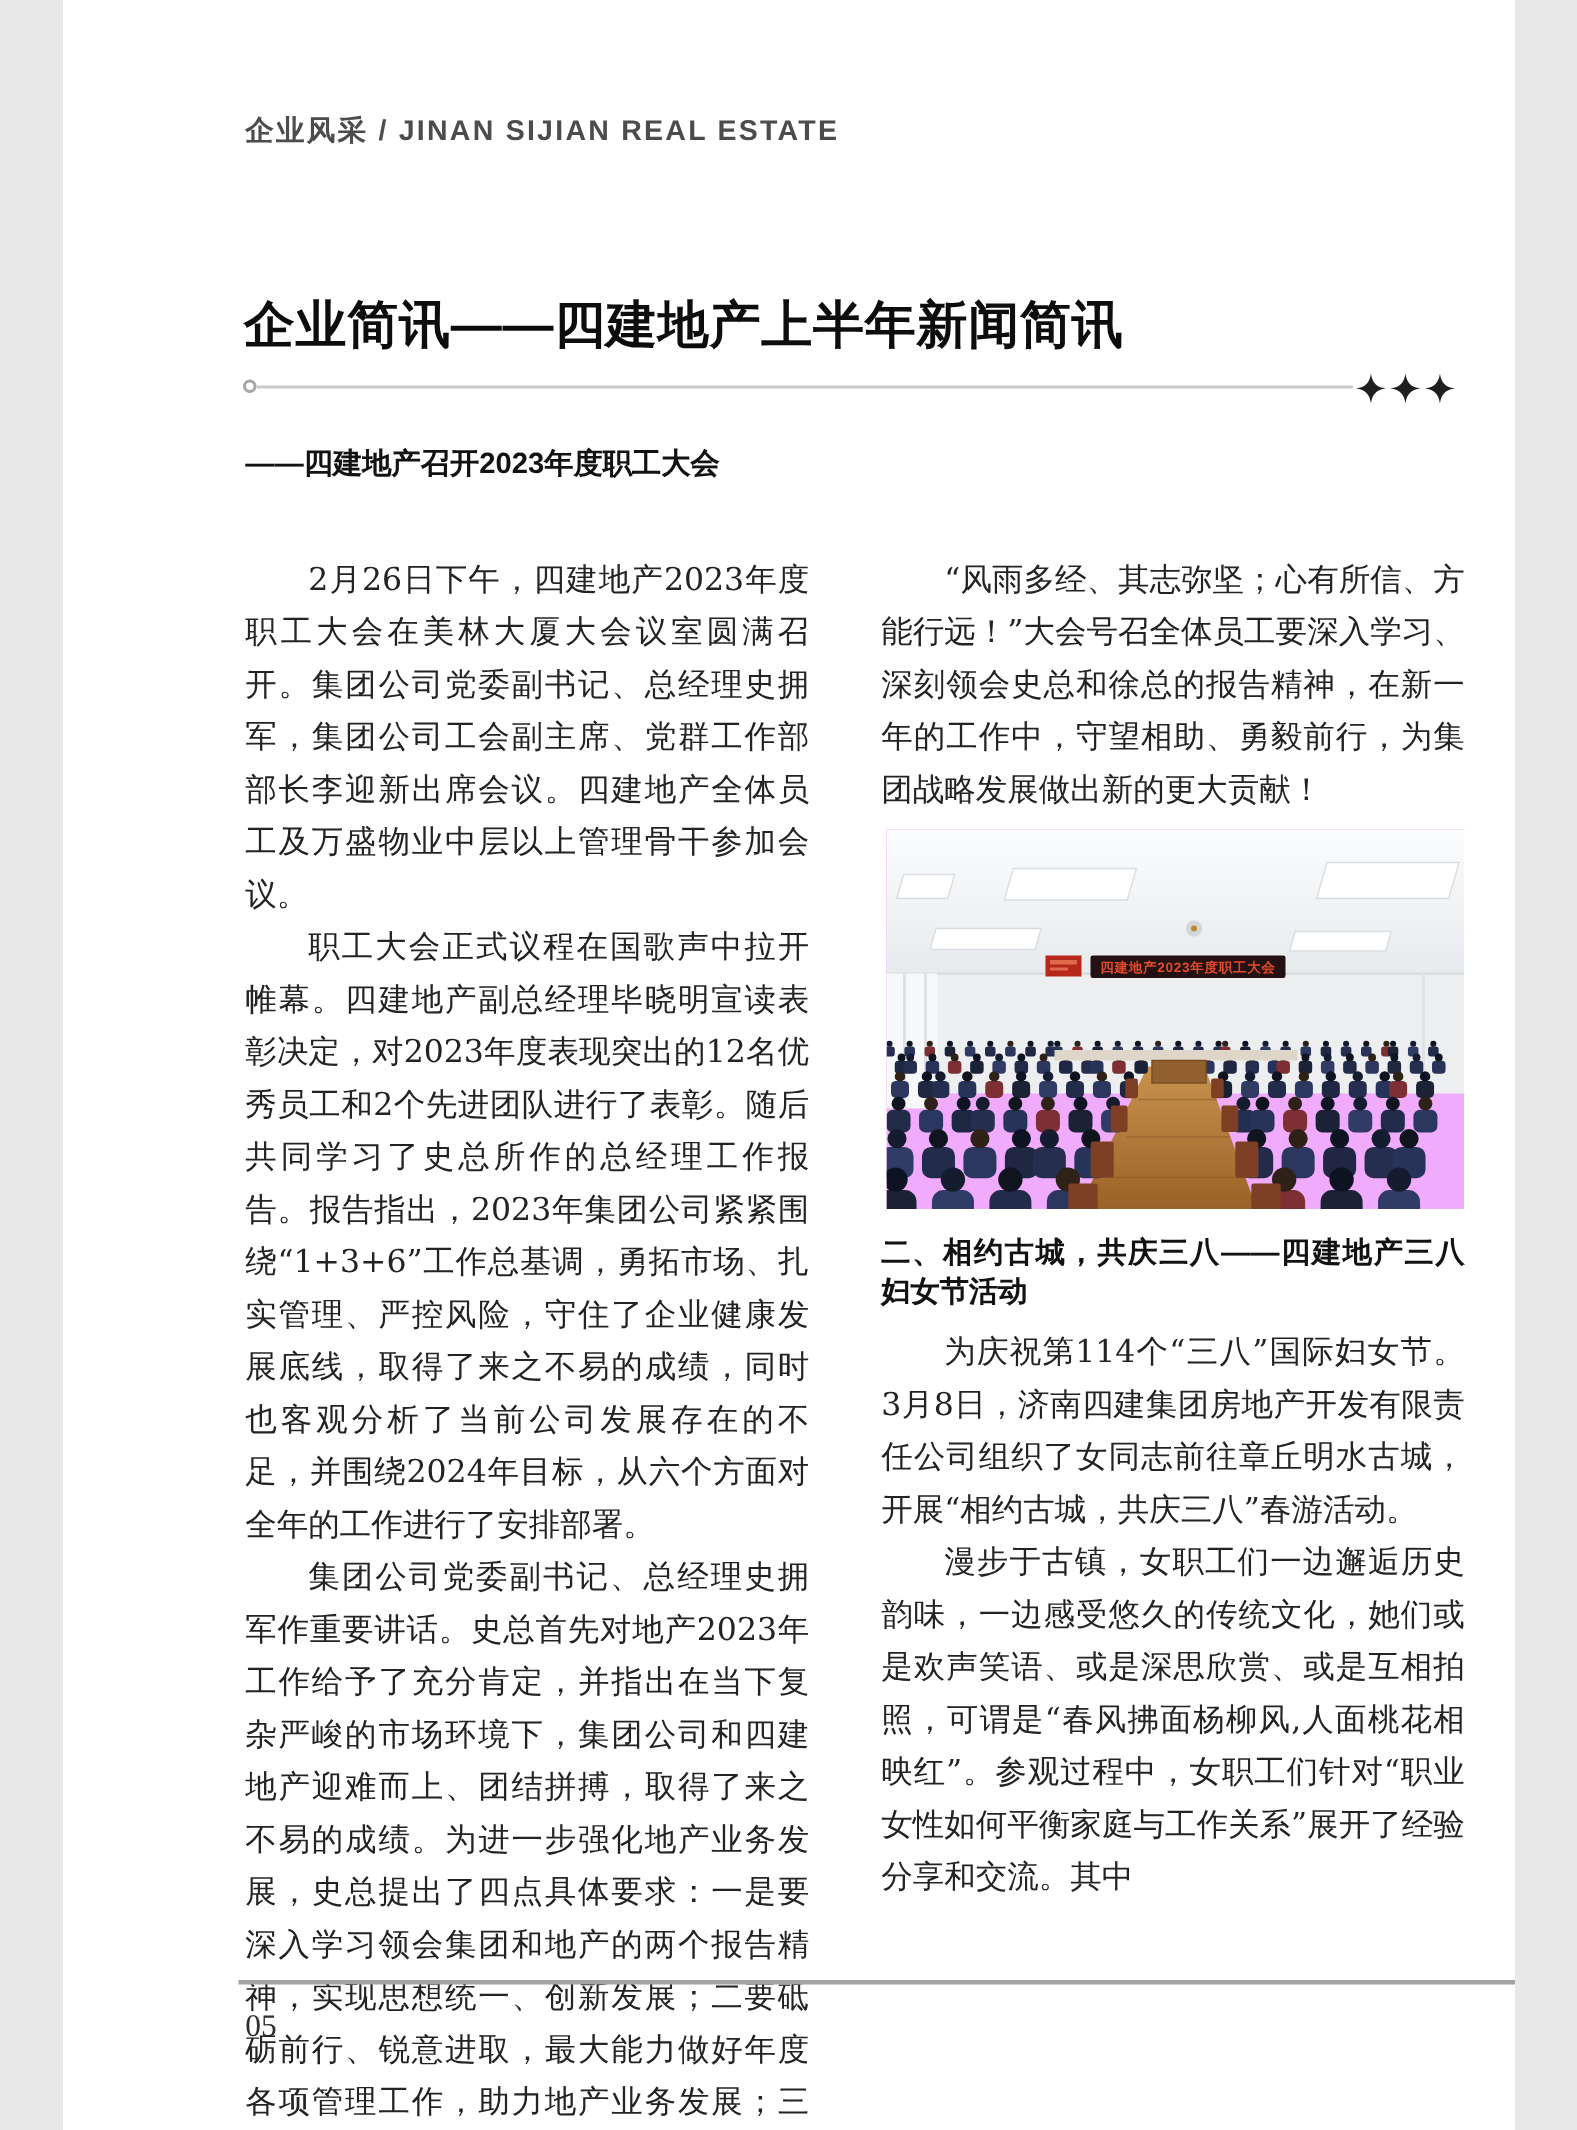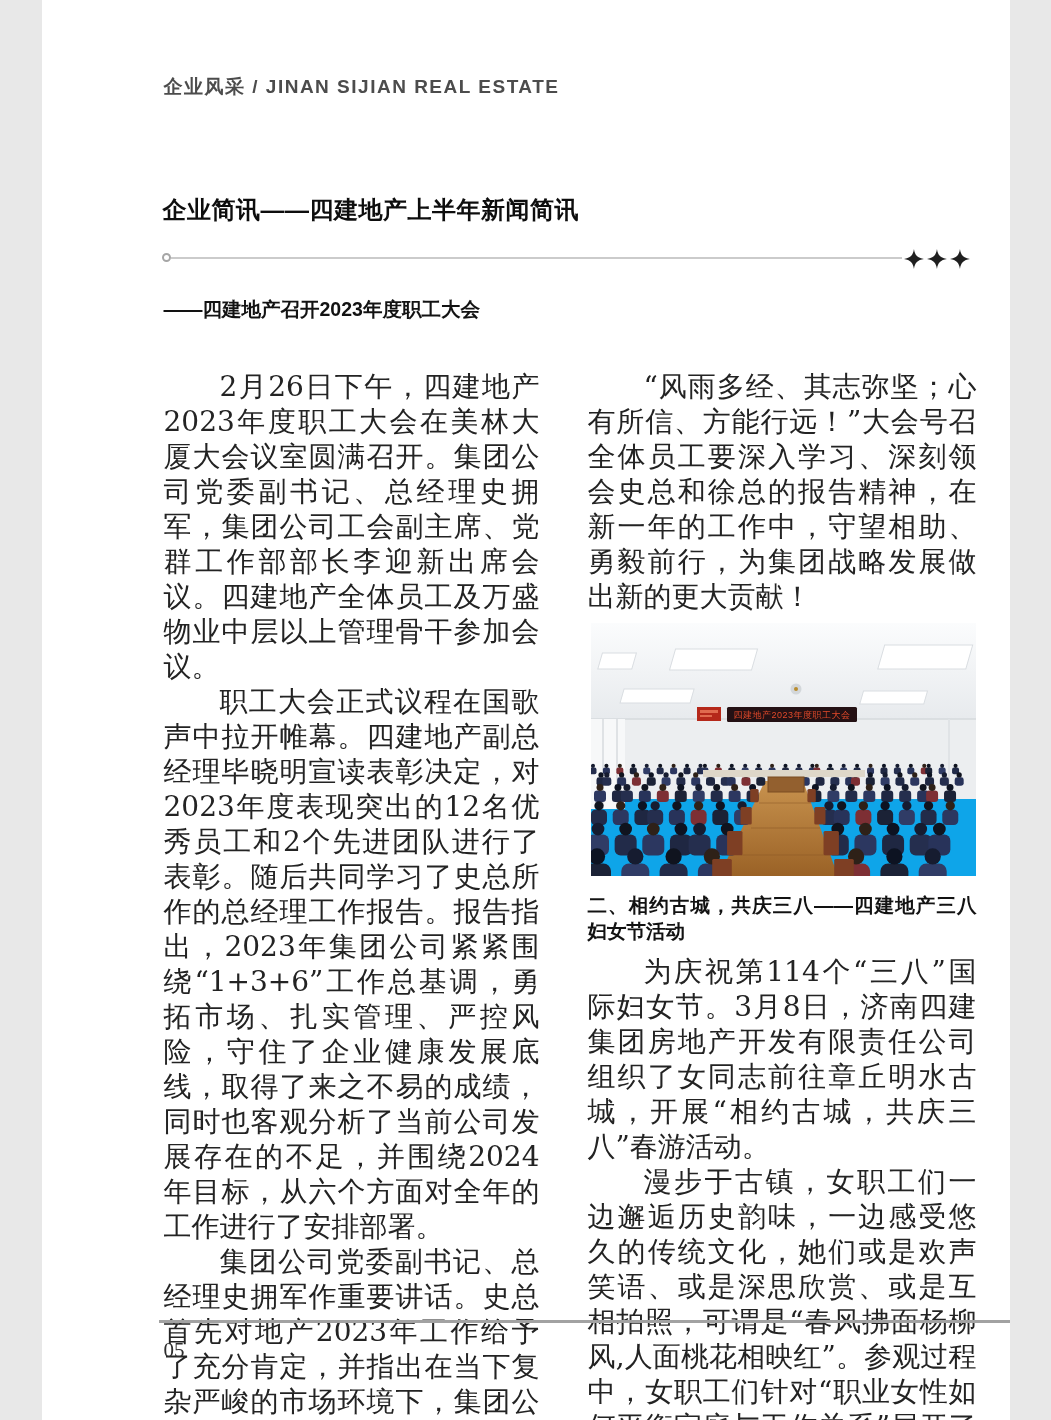--- a/index.html
+++ b/index.html
@@ -7,21 +7,21 @@
     position:relative;width:968px;height:1420px;margin:0 auto;
     background:#ffffff;overflow:hidden;
     font-family:"Liberation Sans",sans-serif;
   }
   .kicker{
     position:absolute;left:122px;top:74px;
     font-size:19px;font-weight:bold;color:#4c4c4c;letter-spacing:1.5px;
   }
   .article-title{
     position:absolute;left:121px;top:194px;
-    font-size:24px;font-weight:bold;color:#0d0d0d;letter-spacing:0.5px;
+    font-size:34px;font-weight:bold;color:#0d0d0d;letter-spacing:0.5px;
     font-family:"Liberation Sans",sans-serif;white-space:nowrap;
   }
   .divider{position:absolute;left:120px;top:249px;width:815px;height:22px;}
   .divider .ring{
     position:absolute;left:0;top:4px;width:9px;height:9px;border-radius:50%;
     border:2px solid #a6a6a6;background:#fff;box-sizing:border-box;
   }
   .divider .rule{
     position:absolute;left:9px;top:8px;width:731px;height:2px;background:#cbcbcb;
   }
@@ -33,27 +33,27 @@
   }
   .sec-heading.h1{top:297px;}
   .cols{
     position:absolute;left:122px;top:369px;width:813px;
     display:flex;gap:48px;align-items:flex-start;
   }
   .col{font-family:"DejaVu Serif","Liberation Serif",serif;}
   .col.left{width:376px;}
   .col.right{width:389px;}
   .col p{
-    margin:0;font-size:28px;line-height:35px;color:#232323;
+    margin:0;font-size:21px;line-height:35px;color:#232323;
     text-align:justify;text-indent:2em;word-break:break-all;
   }
   .col p.cont{text-indent:0;}
   .photo{
     position:relative;width:385px;height:253px;margin:9px 0 0 3px;
-    background:#0ea5e9;overflow:hidden;
+    background:#f0abfc;overflow:hidden;font-weight:bold;
   }
   .photo svg{display:block;}
   .sec-heading2{
     margin:16px 0 10px 0;
     font-size:19.5px;line-height:26px;font-weight:bold;color:#121212;
     font-family:"Liberation Sans",sans-serif;text-align:justify;word-break:break-all;
   }
   .footer-rule{
     position:absolute;left:117px;top:1320px;width:934px;height:3px;background:#a2a2a2;
   }

